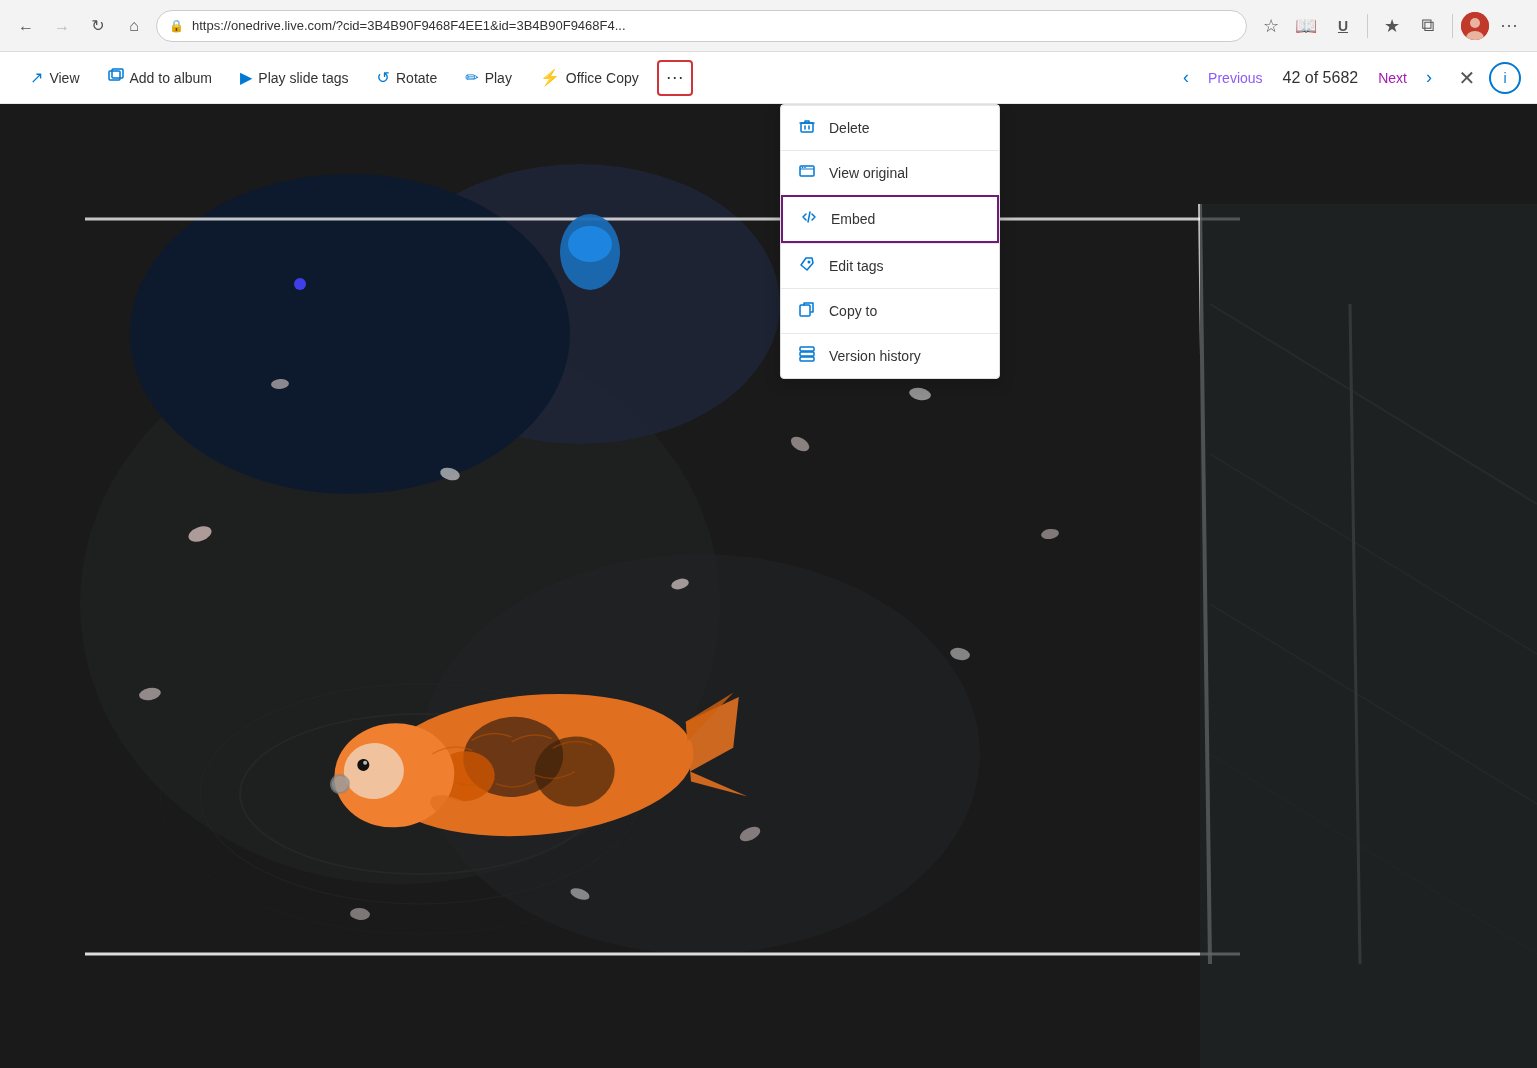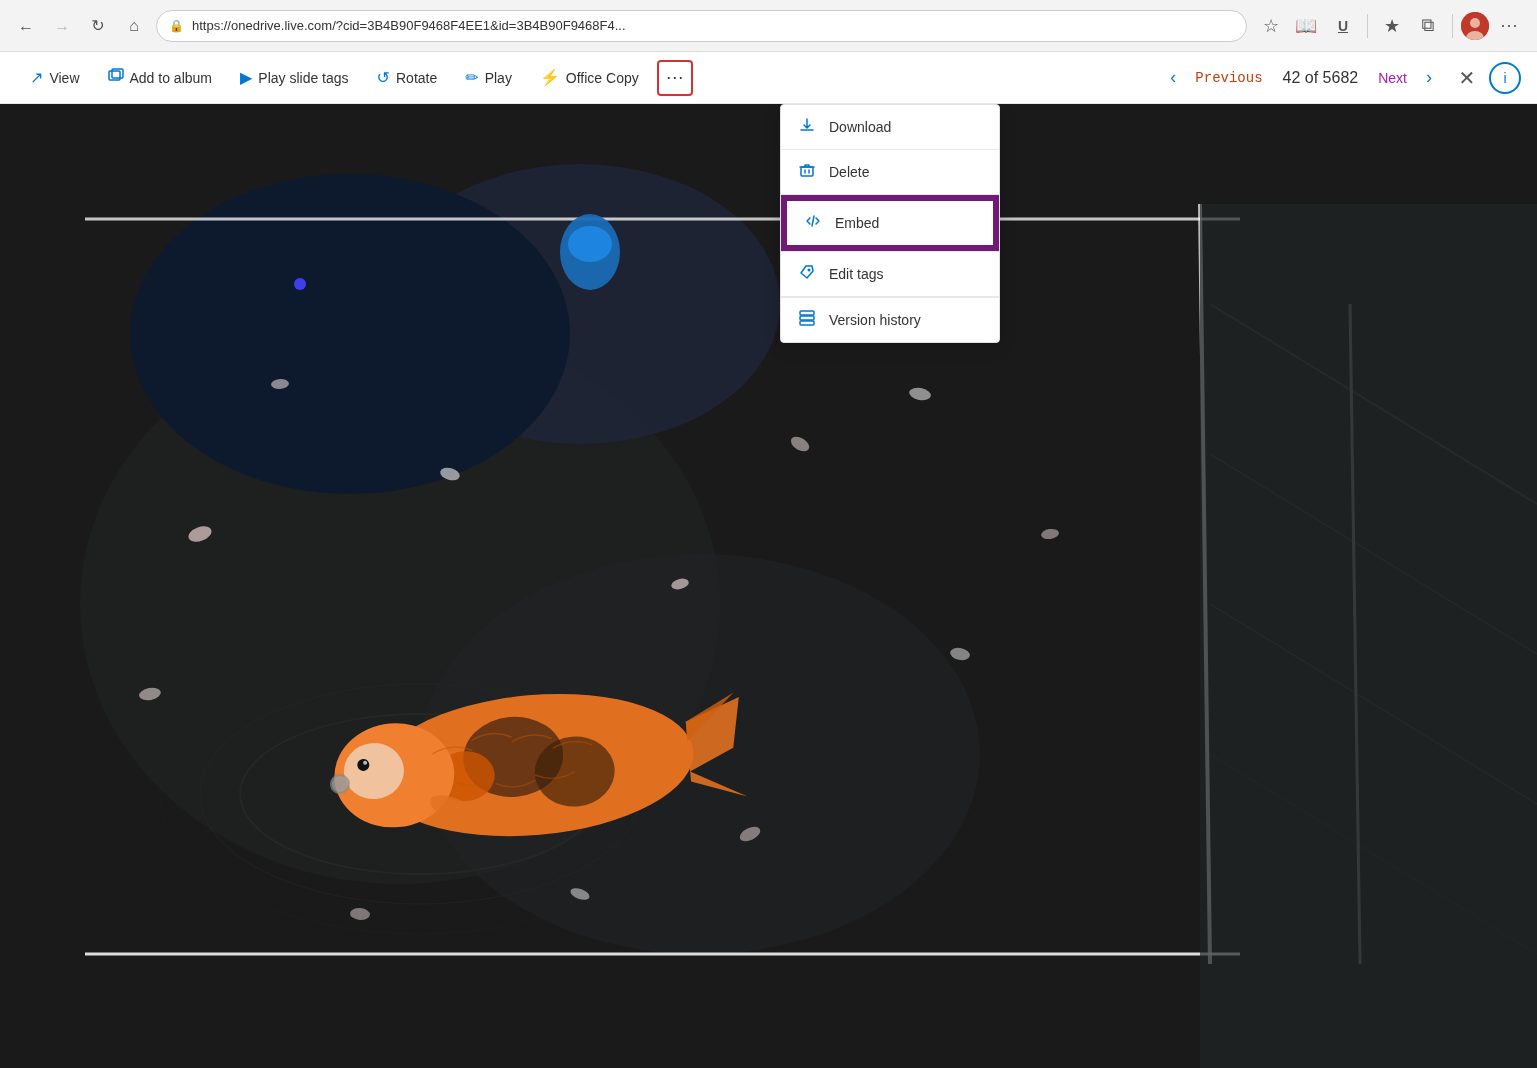--- a/index.html
+++ b/index.html
@@ -146,21 +146,21 @@
       cursor: pointer;
       font-size: 14px;
       color: #333;
       border: none;
       background: none;
       width: 100%;
       text-align: left;
     }
     .menu-item .menu-icon { color: #0078d4; font-size: 16px; min-width: 20px; text-align: center; }
     .embed-item {
-      border: 6px solid #701a75;
+      border: 2px solid #701a75;
       text-align: center;
     }
     .divider {
       height: 1px;
       background: #e8e8e8;
       margin: 0;
     }
   </style>
 </head>
 <body>
@@ -224,21 +224,21 @@
     <span>Office Copy</span>
   </button>
   <button class="toolbar-btn-more">
     <span>···</span>
   </button>
 
   <div class="toolbar-right">
     <button class="nav-arrow-btn">
       <span>‹</span>
     </button>
-    <span style="font-size:14px;color:#c2410c;cursor:pointer;font-family:Liberation Mono, monospace;">Previous</span>
+    <span style="font-size:14px;color:#8b5cf6;cursor:pointer;">Previous</span>
     <span style="width:8px;"></span>
     <span class="page-counter">42 of 5682</span>
     <span style="width:8px;"></span>
     <span style="font-size:14px;color:#a21caf;cursor:pointer;">Next</span>
     <button class="nav-arrow-btn">
       <span>›</span>
     </button>
     <button class="close-btn">
       <span>✕</span>
     </button>
@@ -326,61 +326,72 @@
     <rect x="1200" y="100" width="337" height="864" fill="#202525" opacity="0.7"></rect>
 
     <line x1="1210" y1="200" x2="1537" y2="400" stroke="#383838" stroke-width="2" opacity="0.4"></line>
     <line x1="1210" y1="350" x2="1537" y2="550" stroke="#383838" stroke-width="1.5" opacity="0.3"></line>
     <line x1="1210" y1="500" x2="1537" y2="700" stroke="#383838" stroke-width="1.5" opacity="0.3"></line>
     <line x1="1210" y1="650" x2="1537" y2="850" stroke="#383838" stroke-width="1" opacity="0.2"></line>
   </svg>
 
   
   <div class="dropdown-menu">
-    <button class="menu-item">
-      <span class="menu-icon">
-        <svg width="16" height="16" viewBox="0 0 16 16" fill="none">
-          <path d="M8 2v8M5 8l3 3 3-3" stroke="#0078d4" stroke-width="1.5" stroke-linecap="round" stroke-linejoin="round"></path>
-          <path d="M2 13h12" stroke="#0078d4" stroke-width="1.5" stroke-linecap="round"></path>
-        </svg>
-      </span>
-      <span>Download</span>
-    </button>
     <div class="divider"></div>
     <button class="menu-item">
       <span class="menu-icon">
         <svg width="16" height="16" viewBox="0 0 16 16" fill="none">
           <rect x="2" y="5" width="12" height="9" rx="1" stroke="#0078d4" stroke-width="1.5" fill="none"></rect>
           <path d="M1 5h14M6 5V3h4v2" stroke="#0078d4" stroke-width="1.5" stroke-linecap="round" stroke-linejoin="round"></path>
           <line x1="6" y1="8" x2="6" y2="11" stroke="#0078d4" stroke-width="1.5" stroke-linecap="round"></line>
           <line x1="10" y1="8" x2="10" y2="11" stroke="#0078d4" stroke-width="1.5" stroke-linecap="round"></line>
         </svg>
       </span>
       <span>Delete</span>
     </button>
     <div class="divider"></div>
+    <button class="menu-item">
+      <span class="menu-icon">
+        <svg width="16" height="16" viewBox="0 0 16 16" fill="none">
+          <rect x="1" y="3" width="14" height="10" rx="1" stroke="#0078d4" stroke-width="1.5" fill="none"></rect>
+          <line x1="1" y1="6" x2="15" y2="6" stroke="#0078d4" stroke-width="1"></line>
+          <circle cx="3.5" cy="4.5" r="0.8" fill="#0078d4"></circle>
+          <circle cx="6" cy="4.5" r="0.8" fill="#0078d4"></circle>
+        </svg>
+      </span>
+      <span>View original</span>
+    </button>
     <button class="menu-item embed-item">
       <span class="menu-icon">
         <svg width="16" height="16" viewBox="0 0 16 16" fill="none">
           <path d="M5 5L2 8l3 3M11 5l3 3-3 3M9 3l-2 10" stroke="#0078d4" stroke-width="1.5" stroke-linecap="round" stroke-linejoin="round"></path>
         </svg>
       </span>
       <span>Embed</span>
     </button>
     <div class="divider"></div>
     <button class="menu-item">
       <span class="menu-icon">
         <svg width="16" height="16" viewBox="0 0 16 16" fill="none">
           <path d="M2 9L7 2h6l1 5-6 7-6-5z" stroke="#0078d4" stroke-width="1.5" fill="none" stroke-linejoin="round"></path>
           <circle cx="10" cy="6" r="1.5" fill="#0078d4"></circle>
         </svg>
       </span>
       <span>Edit tags</span>
     </button>
     <div class="divider"></div>
+    <button class="menu-item">
+      <span class="menu-icon">
+        <svg width="16" height="16" viewBox="0 0 16 16" fill="none">
+          <rect x="1" y="4" width="10" height="11" rx="1" stroke="#0078d4" stroke-width="1.5" fill="none"></rect>
+          <path d="M5 4V2h9v9h-2" stroke="#0078d4" stroke-width="1.5" stroke-linecap="round" stroke-linejoin="round" fill="none"></path>
+        </svg>
+      </span>
+      <span>Copy to</span>
+    </button>
     <div class="divider"></div>
     <button class="menu-item">
       <span class="menu-icon">
         <svg width="16" height="16" viewBox="0 0 16 16" fill="none">
           <rect x="1" y="1" width="14" height="4" rx="1" stroke="#0078d4" stroke-width="1.5" fill="none"></rect>
           <rect x="1" y="6" width="14" height="4" rx="1" stroke="#0078d4" stroke-width="1.5" fill="none"></rect>
           <rect x="1" y="11" width="14" height="4" rx="1" stroke="#0078d4" stroke-width="1.5" fill="none"></rect>
         </svg>
       </span>
       <span>Version history</span>

